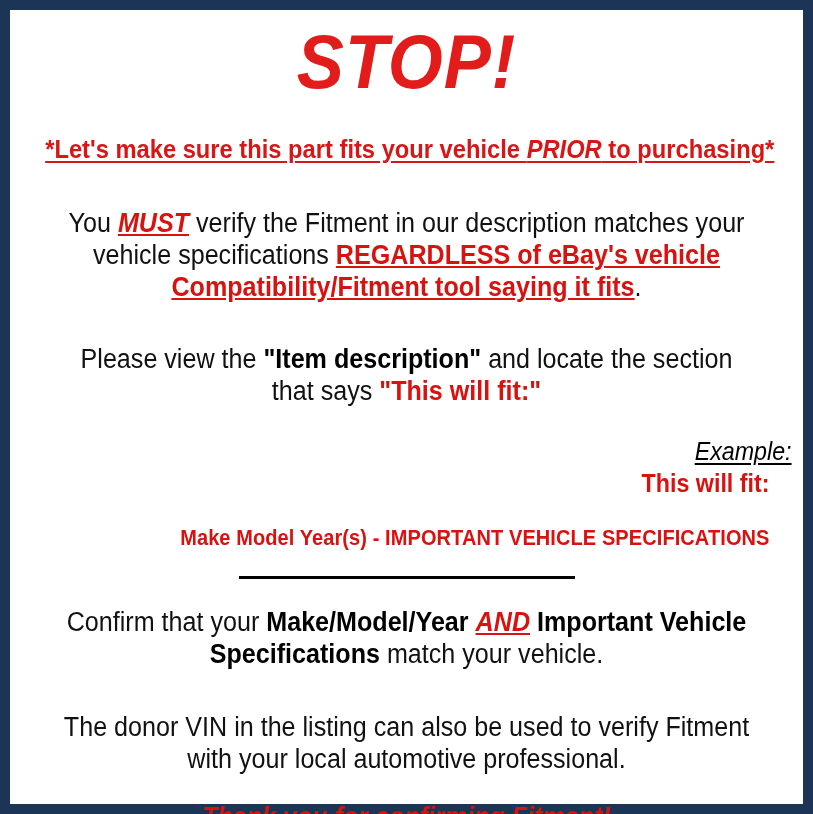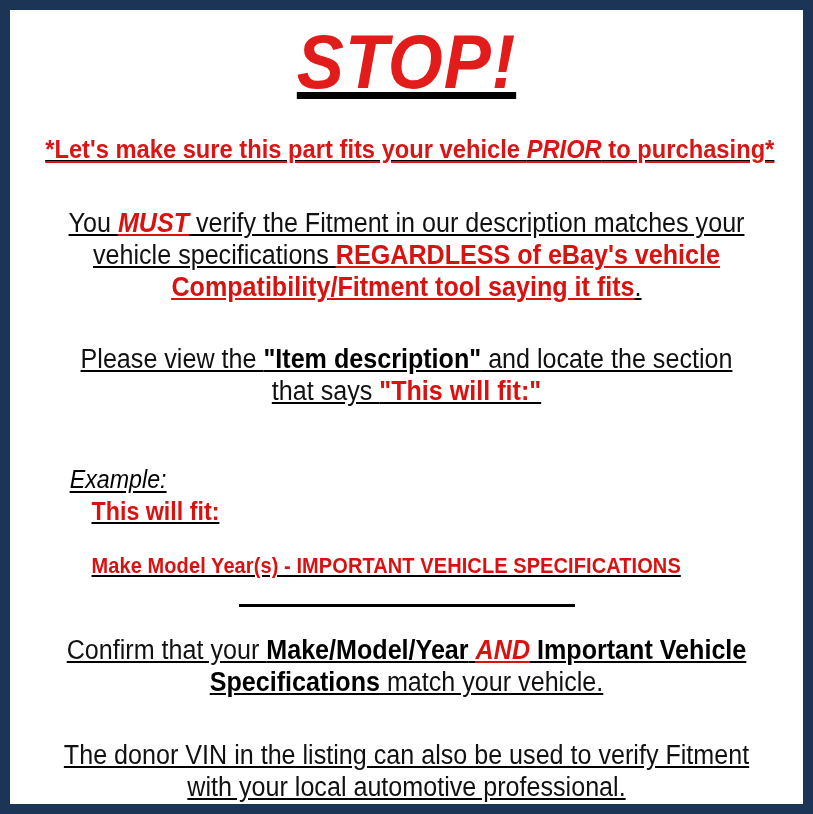--- a/index.html
+++ b/index.html
@@ -15,21 +15,20 @@
     font-family: "Liberation Sans", "DejaVu Sans", sans-serif;
   }
   #notice-card {
     box-sizing: border-box;
     width: 813px;
     height: 814px;
     background: #ffffff;
     border: 10px solid #1c3557;
     padding: 0 8px;
     position: relative;
-    text-decoration: underline;
   }
   .inner {
     width: 100%;
     height: 100%;
     box-sizing: border-box;
   }
 
   
   .t {
     font-family: "Liberation Sans", "DejaVu Sans", sans-serif;
@@ -87,23 +86,23 @@
     color: #d9110f;
     font-weight: bold;
     text-decoration: underline;
     text-underline-offset: 2px;
   }
   .em-black-b { font-weight: bold; color: #000; }
   .em-red-b { color: #d9110f; font-weight: bold; }
 
   
   #example-block {
-    margin-top: 58px;
+    margin-top: 30px;
     padding-left: 48px;
-    text-align: left;
+    text-align: right;
   }
   #example-label {
     font-size: 25px;
     font-style: italic;
     color: #000000;
     text-decoration: underline;
     text-underline-offset: 3px;
     display: inline-block;
     margin: 0;
   }

